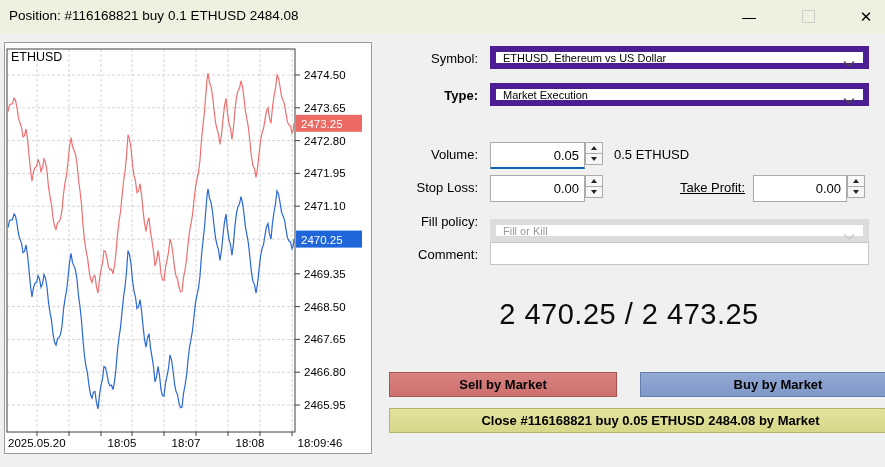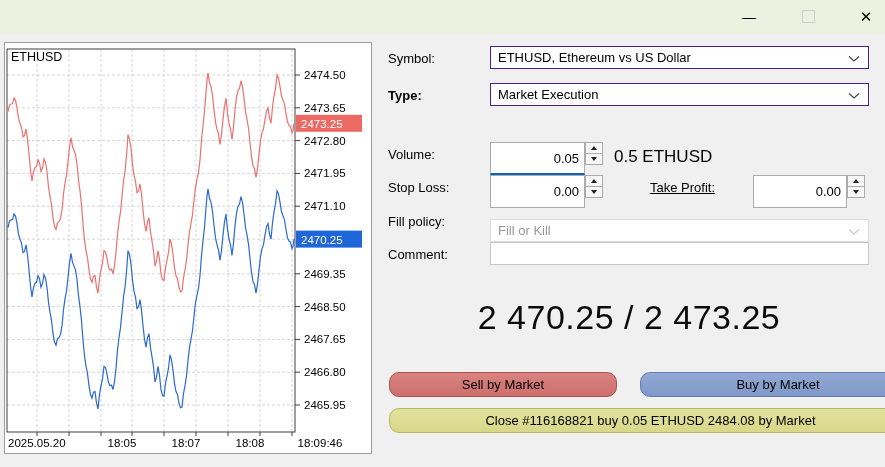--- a/index.html
+++ b/index.html
@@ -14,49 +14,50 @@
   .win-btn{position:absolute;top:0;width:40px;height:33px;display:flex;align-items:center;justify-content:center;font-size:14px;}
   #min-btn{left:729px;}
   #max-btn{left:788px;}
   #close-btn{left:846px;font-size:15px;}
   .max-box{width:11px;height:11px;border:1px solid #cfcfcf;background:transparent;}
   
   .chart-panel{position:absolute;left:4px;top:42px;width:368px;height:412px;background:#ffffff;border:1px solid #9a9a9a;box-sizing:border-box;}
   #chart-svg{display:block;}
   #chart-svg text{font-family:"Liberation Sans",sans-serif;}
   
-  .flabel{position:absolute;font-size:13px;text-align:left;width:90px;white-space:nowrap;}
+  .flabel{position:absolute;font-size:13px;text-align:right;width:90px;white-space:nowrap;}
   .combo{position:absolute;left:490px;width:379px;height:23px;box-sizing:border-box;background:#fff;
-         border:1px solid #4c1d95;font-size:13px;display:flex;align-items:center;padding:0 24px 0 7px;white-space:nowrap;}
+         border:6px solid #4c1d95;font-size:11px;display:flex;align-items:center;padding:0 24px 0 7px;white-space:nowrap;}
   .combo .chev{position:absolute;right:8px;top:8px;line-height:0;}
   .chev polyline{fill:none;stroke:#4a4a4a;stroke-width:1.3px;}
   .combo.disabled{border-color:#dcdcdc;color:#9a9a9a;}
   .combo.disabled .chev polyline{stroke:#c9c9c9;}
-  .num-input{position:absolute;height:33px;width:95px;box-sizing:border-box;border:1px solid #ababab;
+  .num-input{position:absolute;height:27px;width:95px;box-sizing:border-box;border:1px solid #ababab;
              background:#fff;font-size:13px;text-align:right;padding:5px 5px;font-family:inherit;outline:none;}
   #volume-input{border-bottom:2px solid #0c63b8;}
   .spinner{position:absolute;width:18px;height:23px;box-sizing:border-box;display:flex;flex-direction:column;}
   .spin{flex:1;box-sizing:border-box;border:1px solid #ababab;background:#f7f7f7;display:flex;align-items:center;justify-content:center;}
   .spin.down{border-top:none;}
   .tri-up{width:0;height:0;border-left:3.5px solid transparent;border-right:3.5px solid transparent;border-bottom:4px solid #222;}
   .tri-down{width:0;height:0;border-left:3.5px solid transparent;border-right:3.5px solid transparent;border-top:4px solid #222;}
-  .vol-note{position:absolute;left:614px;top:147px;font-size:17px;}
+  .vol-note{position:absolute;left:614px;top:147px;font-size:13px;}
   .text-input{position:absolute;left:490px;width:379px;height:23px;box-sizing:border-box;border:1px solid #c6c6c6;
               background:#fff;font-size:13px;padding:0 6px;font-family:inherit;outline:none;}
-  #quote{position:absolute;left:390px;top:298px;width:478px;text-align:center;font-size:34px;letter-spacing:0.5px;color:#0b0b0b;white-space:nowrap;}
-  .btn{position:absolute;height:25px;border-radius:10px;font-size:13px;display:flex;align-items:center;justify-content:center;
-       box-sizing:border-box;color:#000;white-space:nowrap;}
+  #quote{position:absolute;left:390px;top:298px;width:478px;text-align:center;font-size:29px;letter-spacing:0.5px;color:#0b0b0b;white-space:nowrap;}
+  .btn{position:absolute;height:25px;border-radius:0;font-size:13px;display:flex;align-items:center;justify-content:center;
+       box-sizing:border-box;color:#000;white-space:nowrap;font-weight:bold;}
   #sell-btn{left:389px;top:372px;width:228px;background:linear-gradient(#d8827f,#cd706e);border:1px solid #a85252;}
   #buy-btn{left:640px;top:372px;width:276px;background:linear-gradient(#93a9d4,#7f98c8);border:1px solid #627cab;}
   #closepos-btn{left:389px;top:408px;width:523px;height:25px;background:linear-gradient(#e2e29c,#d8d88a);border:1px solid #b5b563;}
 </style>
 </head>
 <body>
 
 <div class="titlebar">
+  <div class="title-text">Position: #116168821 buy 0.1 ETHUSD 2484.08</div>
   <div class="win-btn" id="min-btn">
     <span>—</span>
   </div>
   <div class="win-btn" id="max-btn">
     <span class="max-box"></span>
   </div>
   <div class="win-btn" id="close-btn">
     <span>✕</span>
   </div>
 </div>

